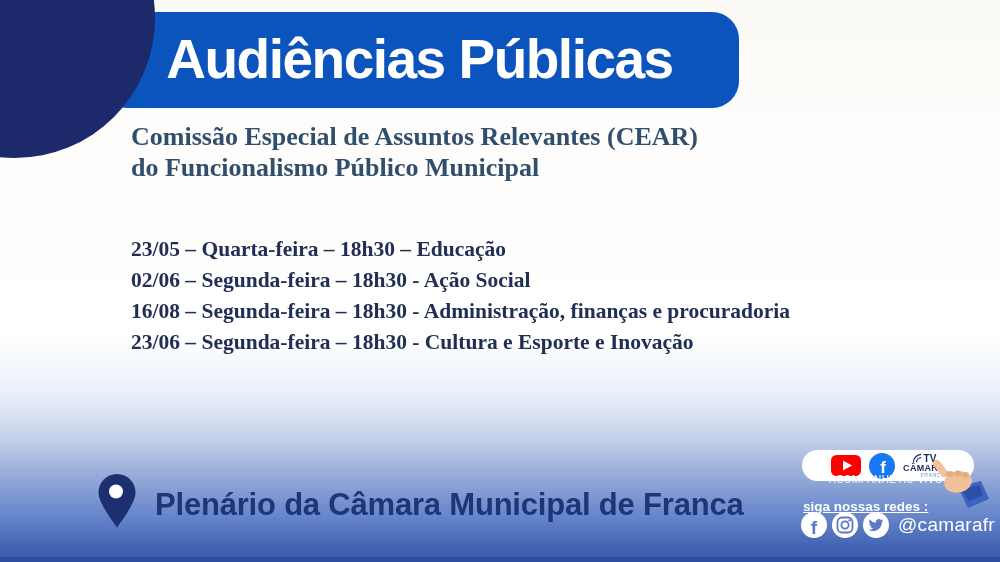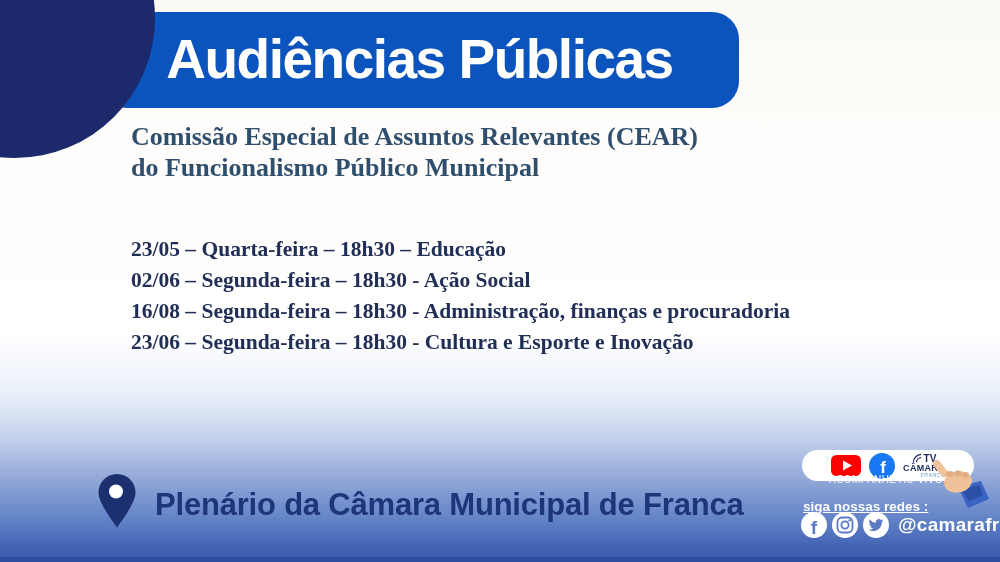--- a/index.html
+++ b/index.html
@@ -37,21 +37,21 @@
   .tv-logo{display:flex;flex-direction:column;align-items:center;line-height:1;}
   .tv-top{display:flex;align-items:flex-end;gap:1px;}
   .tv-txt{font-size:10px;font-weight:800;color:#1d2a5e;letter-spacing:0;}
   .tv-camara{font-size:9px;font-weight:800;color:#1d2a5e;letter-spacing:0.3px;}
   .tv-franca{font-size:5px;font-weight:600;color:#7fb3d9;letter-spacing:0.5px;align-self:flex-end;}
   .hand-wrap{position:absolute;left:928px;top:457px;width:64px;height:52px;z-index:4;}
   .social-label{position:absolute;left:803px;top:499px;color:#ffffff;font-size:13.5px;font-weight:600;z-index:3;white-space:nowrap;text-decoration:underline;}
   .social-row{position:absolute;left:801px;top:512px;display:flex;align-items:center;gap:5px;z-index:3;}
   .icon-circle{width:26px;height:26px;border-radius:50%;background:#ffffff;display:flex;align-items:center;justify-content:center;overflow:hidden;}
   .fb-glyph{font-size:19px;font-weight:800;color:#5b79c4;font-family:"Liberation Sans",sans-serif;line-height:1;margin-top:5px;}
-  .social-handle{color:#ffffff;font-size:19px;font-weight:700;margin-left:4px;letter-spacing:0.3px;}
+  .social-handle{color:#ffffff;font-size:19px;font-weight:400;margin-left:4px;letter-spacing:0.3px;}
 </style>
 </head>
 <body>
 
 <div class="canvas">
 
   <div class="title-band"></div>
   <div class="corner-circle"></div>
 
   <div class="title-text">Audiências Públicas</div>

